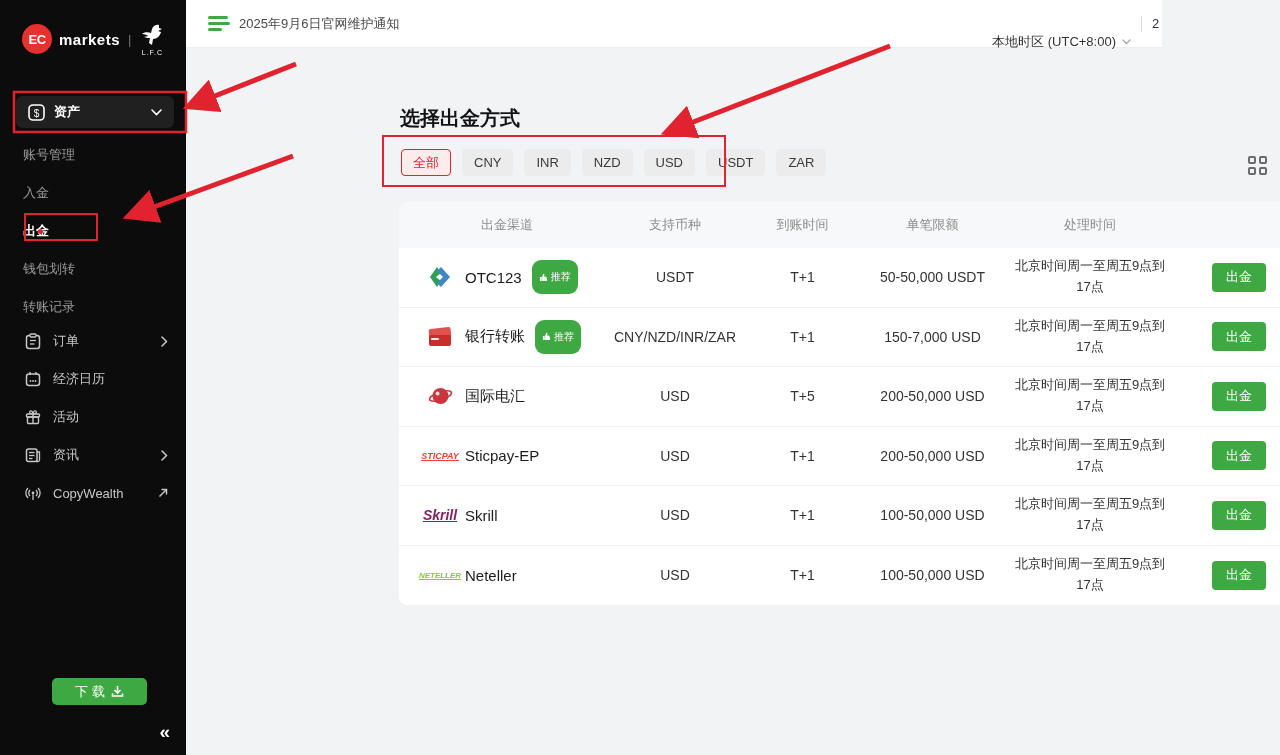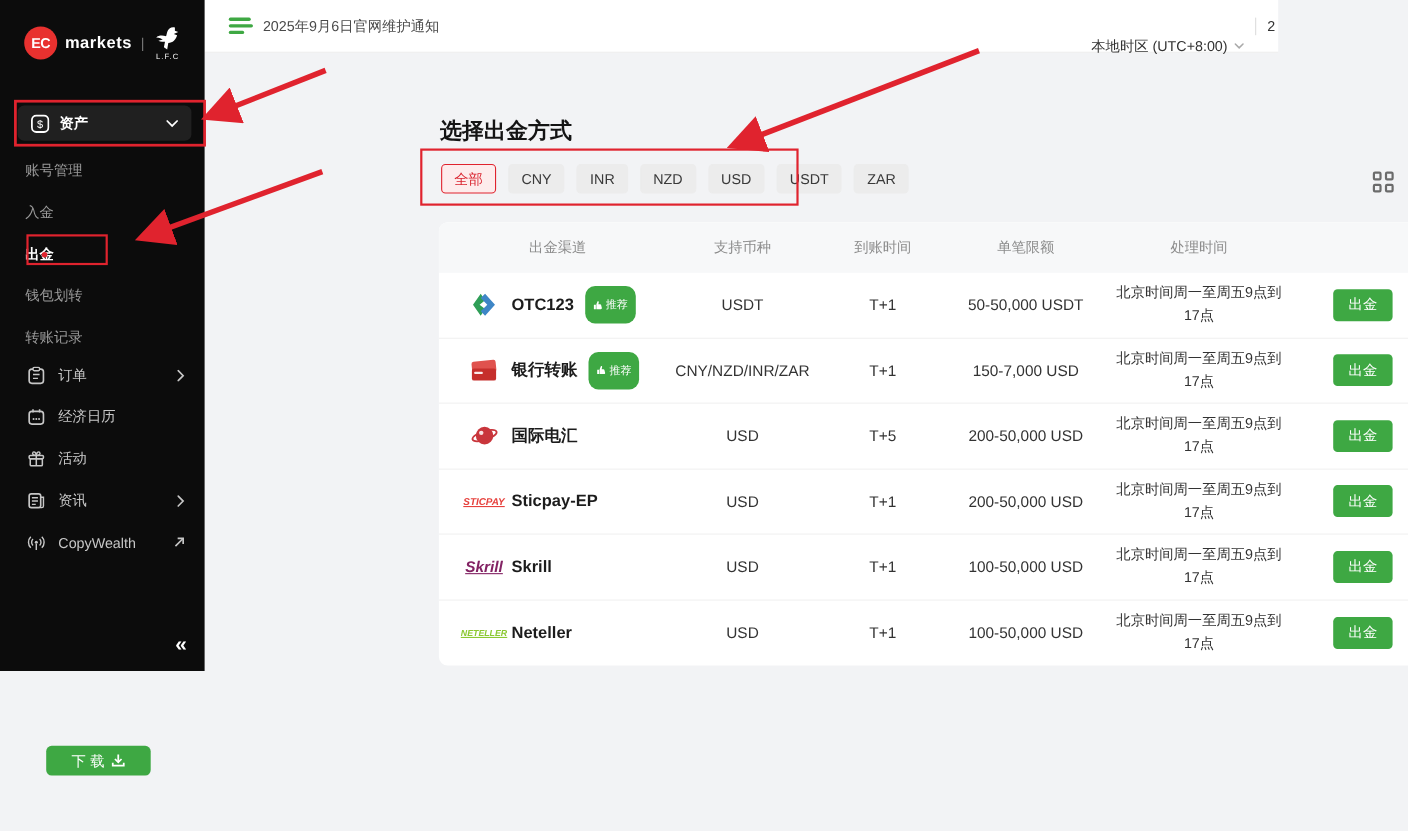--- a/index.html
+++ b/index.html
@@ -1,20 +1,20 @@
 <!DOCTYPE html>
 <html><head>
 <meta charset="utf-8">
 <style>
   * { margin:0; padding:0; box-sizing:border-box; }
   html,body { width:1280px; height:755px; overflow:hidden; }
   body { font-family:"Liberation Sans","DejaVu Sans",sans-serif; background:#f2f3f5; position:relative; }
 
   
-  .sidebar { position:absolute; left:0; top:0; width:186px; height:610px; background:#0c0c0c; color:#ddd; z-index:2; }
+  .sidebar { position:absolute; left:0; top:0; width:186px; height:755px; background:#0c0c0c; color:#ddd; z-index:2; }
   .logo-row { display:flex; align-items:center; gap:7px; padding:16px 0 0 22px; height:62px; }
   .ec-badge { width:30px; height:30px; background:#e8312f; border-radius:50%; color:#fff; font-weight:bold; font-size:13px; display:flex; align-items:center; justify-content:center; letter-spacing:-0.5px; }
   .logo-markets { color:#fff; font-size:15px; font-weight:bold; letter-spacing:0.5px; }
   .logo-div { color:#777; font-size:13px; margin:0 1px; }
   .lfc { display:flex; flex-direction:column; align-items:center; line-height:1; }
   .lfc .lfc-label { color:#fff; font-size:7px; letter-spacing:1px; margin-top:2px; }
 
   .nav-assets { position:absolute; left:16px; top:96px; width:158px; height:32px; background:#202020; border-radius:6px; display:flex; align-items:center; gap:9px; padding:0 12px; cursor:pointer; }
   .nav-assets .asset-label { color:#fff; font-size:13px; font-weight:bold; }
   .nav-assets .chev-down { margin-left:auto; }
@@ -22,21 +22,21 @@
   .submenu { position:absolute; left:0; top:136px; width:186px; }
   .subitem { height:38px; display:flex; align-items:center; padding-left:23px; font-size:13px; color:#9a9a9a; cursor:pointer; position:relative; }
   .subitem.active { color:#ffffff; font-weight:bold; }
   .subitem.active .dot { position:absolute; left:38px; width:5px; height:5px; border-radius:50%; background:#e0232e; }
 
   .mainmenu { position:absolute; left:0; top:322px; width:186px; }
   .mitem { height:38px; display:flex; align-items:center; padding:0 18px 0 24px; font-size:13px; color:#c7c7c7; gap:11px; cursor:pointer; }
   .mitem .m-chev { margin-left:auto; }
   .micon { width:18px; height:18px; display:flex; align-items:center; justify-content:center; }
 
-  .download-btn { position:absolute; left:42px; top:678px; width:95px; height:27px; background:#3ea843; border:none; border-radius:5px; color:#fff; font-size:13px; letter-spacing:4px; display:flex; align-items:center; justify-content:center; gap:2px; cursor:pointer; font-family:inherit; }
+  .download-btn { position:absolute; left:52px; top:678px; width:95px; height:27px; background:#3ea843; border:none; border-radius:5px; color:#fff; font-size:13px; letter-spacing:4px; display:flex; align-items:center; justify-content:center; gap:2px; cursor:pointer; font-family:inherit; }
   .collapse { position:absolute; right:16px; bottom:12px; color:#fff; font-size:19px; font-weight:bold; cursor:pointer; }
 
   
   .topbar { position:absolute; left:186px; top:0; width:976px; height:48px; background:#fff; border-bottom:1px solid #ededed; display:flex; align-items:center; }
   .notice-icon { margin-left:22px; display:flex; flex-direction:column; gap:3px; }
   .notice-icon i { display:block; height:3px; border-radius:2px; background:#3ea843; }
   .notice-icon i:nth-child(1){ width:20px; }
   .notice-icon i:nth-child(2){ width:22px; }
   .notice-icon i:nth-child(3){ width:14px; }
   .notice-text { margin-left:9px; font-size:13px; color:#4a4a4a; }
@@ -56,21 +56,21 @@
 
   
   .card { position:absolute; left:213px; top:154px; width:881px; background:#fff; border-radius:8px 0 0 8px; overflow:hidden; }
   .thead { height:46px; background:#f7f8f9; display:grid; align-items:center; grid-template-columns:211px 130px 125px 135px 180px 1fr; font-size:13px; color:#8c8c8c; }
   .thead .hcell { text-align:center; }
   .thead .hcell.first { text-align:left; padding-left:82px; }
   .trow { height:59.5px; display:grid; align-items:center; grid-template-columns:211px 130px 125px 135px 180px 1fr; border-bottom:1px solid #f1f1f1; font-size:14px; color:#333; }
   .trow:last-child { border-bottom:none; }
   .cell { text-align:center; }
   .cell.channel { display:flex; align-items:center; text-align:left; padding-left:26px; gap:10px; }
-  .chname { font-weight:bold; color:#1c1c1c; font-size:15px; white-space:nowrap; }
+  .chname { font-weight:normal; color:#1c1c1c; font-size:15px; white-space:nowrap; }
   .badge { background:#3ea843; color:#fff; border-radius:9px; height:34px; padding:0 7px; display:flex; align-items:center; gap:3px; font-size:10px; flex-shrink:0; }
   .cell.proc { font-size:13px; line-height:1.6; padding:0 14px; color:#333; }
   .cell.act { display:flex; justify-content:flex-start; padding-left:32px; }
   .withdraw-btn { width:54px; height:29px; background:#3ea843; border:none; border-radius:4px; color:#fff; font-size:13px; cursor:pointer; font-family:inherit; }
 
   .logo-box { width:30px; display:flex; align-items:center; justify-content:center; flex-shrink:0; }
   .txt-logo { font-weight:bold; font-style:italic; white-space:nowrap;text-decoration:underline; }
   .txt-sticpay { color:#e6413d; font-size:9px; letter-spacing:0; }
   .txt-skrill { color:#832364; font-size:14px; }
   .txt-neteller { color:#8bc832; font-size:8px; }

